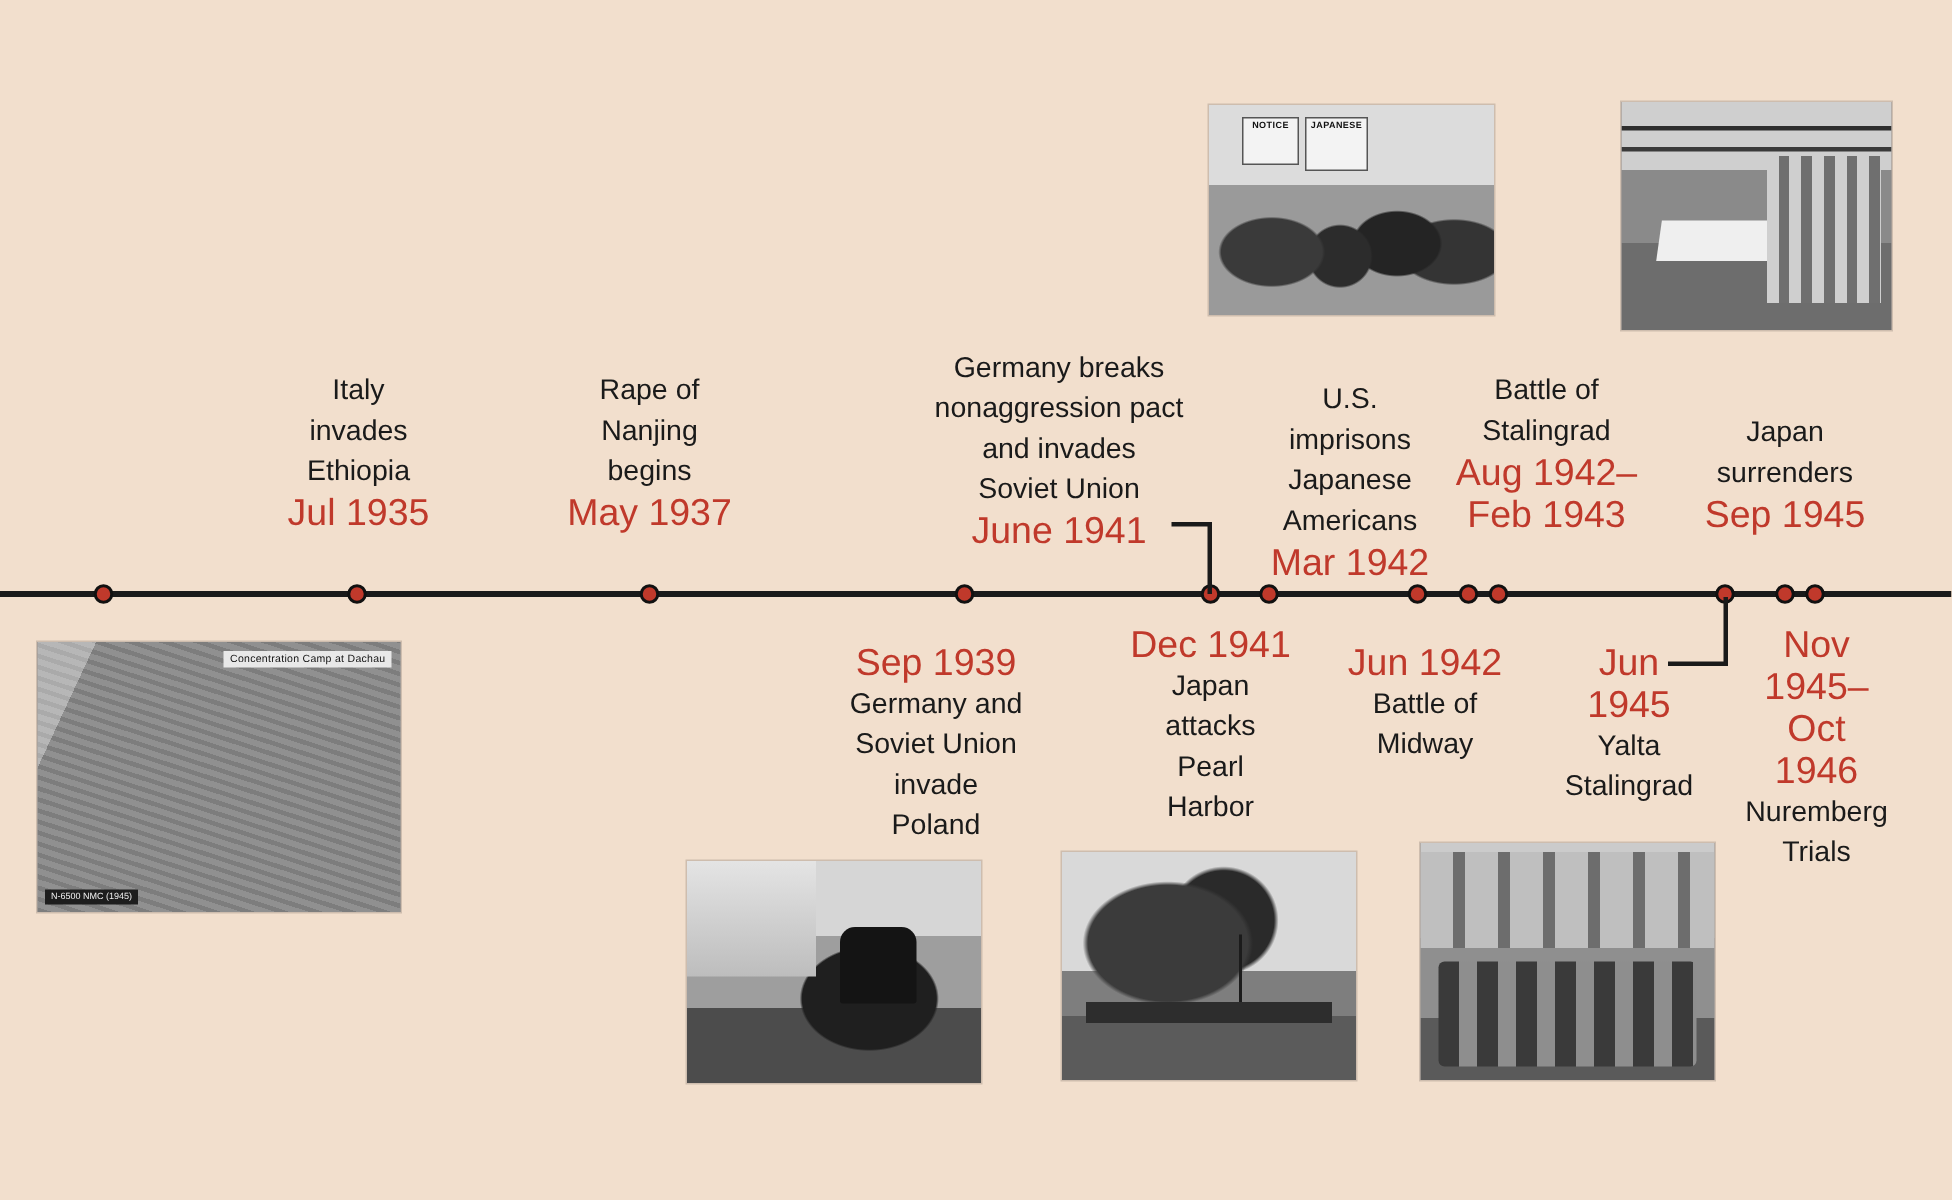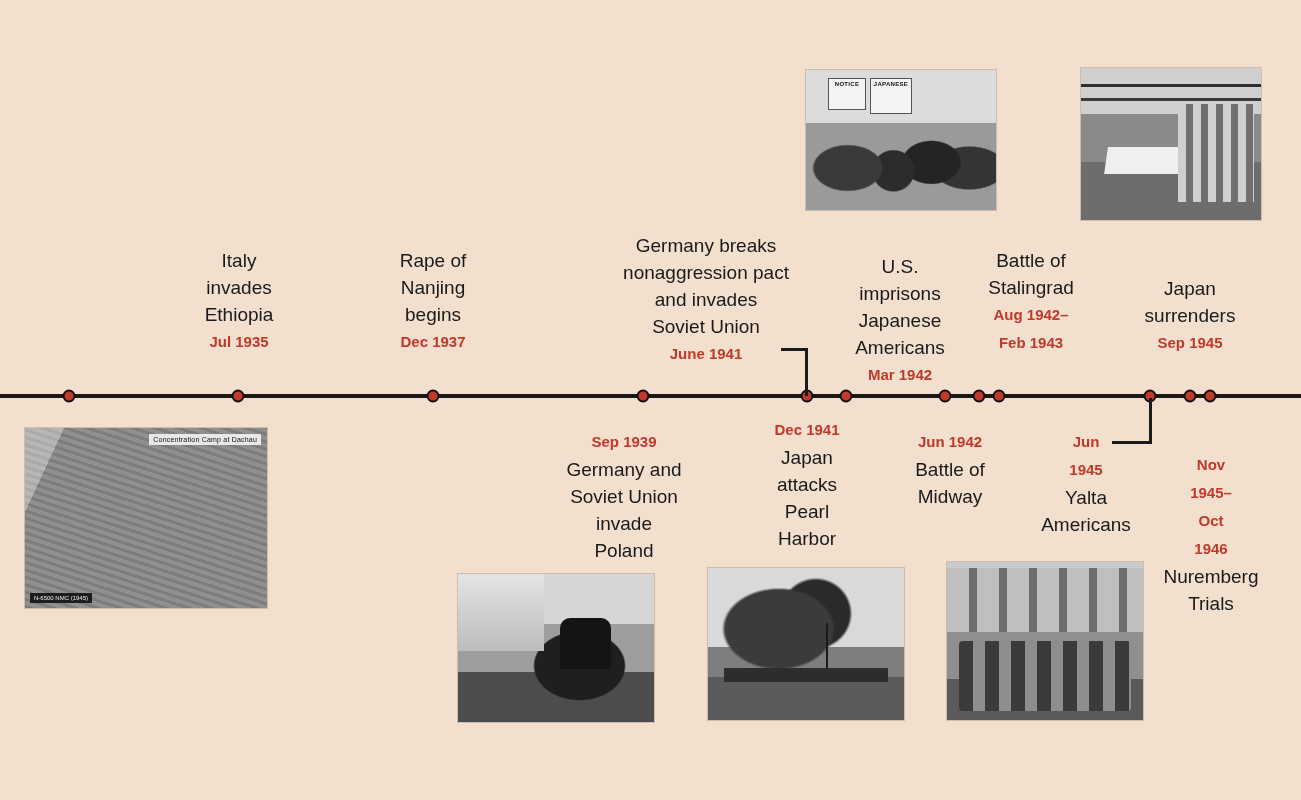--- a/index.html
+++ b/index.html
@@ -41,24 +41,23 @@
   
   .event {
     position: absolute;
     text-align: center;
     color: #1a1a1a;
     font-size: 19px;
     line-height: 27px;
   }
   .event .date {
     color: #c0392b;
-    font-size: 15px;
+    font-size: 25px;
     line-height: 28px;
     white-space: pre-line;
-    font-weight: bold;
   }
   .event .desc {
     white-space: pre-line;
   }
   
   .leader {
     position: absolute;
     background: #1a1a1a;
   }
   
@@ -244,21 +243,21 @@
     <div class="desc">Italy
 invades
 Ethiopia</div>
     <div class="date">Jul 1935</div>
   </div>
 
   <div class="event" style="left:372px; top:247px; width:122px;">
     <div class="desc">Rape of
 Nanjing
 begins</div>
-    <div class="date">Dec 1937</div>
+    <div class="date">May 1937</div>
   </div>
 
   <div class="event" style="left:600px; top:220px; width:212px;margin-top:12px;">
     <div class="desc">Germany breaks
 nonaggression pact
 and invades
 Soviet Union</div>
     <div class="date">June 1941</div>
   </div>
 
@@ -302,24 +301,24 @@
   <div class="event" style="left:886px; top:428px; width:128px;">
     <div class="date">Jun 1942</div>
     <div class="desc">Battle of
 Midway</div>
   </div>
 
   <div class="event" style="left:1032px; top:428px; width:108px;">
     <div class="date">Jun
 1945</div>
     <div class="desc">Yalta
-Americans</div>
-  </div>
-
-  <div class="event" style="left:1152px; top:451px; width:118px;">
+Stalingrad</div>
+  </div>
+
+  <div class="event" style="left:1152px; top:416px; width:118px;">
     <div class="date">Nov
 1945–
 Oct
 1946</div>
     <div class="desc">Nuremberg
 Trials</div>
   </div>
 
   <div class="photo ph-dachau" style="left:25px; top:428px; width:242px; height:180px;">
     <div class="ph-inner"></div>

